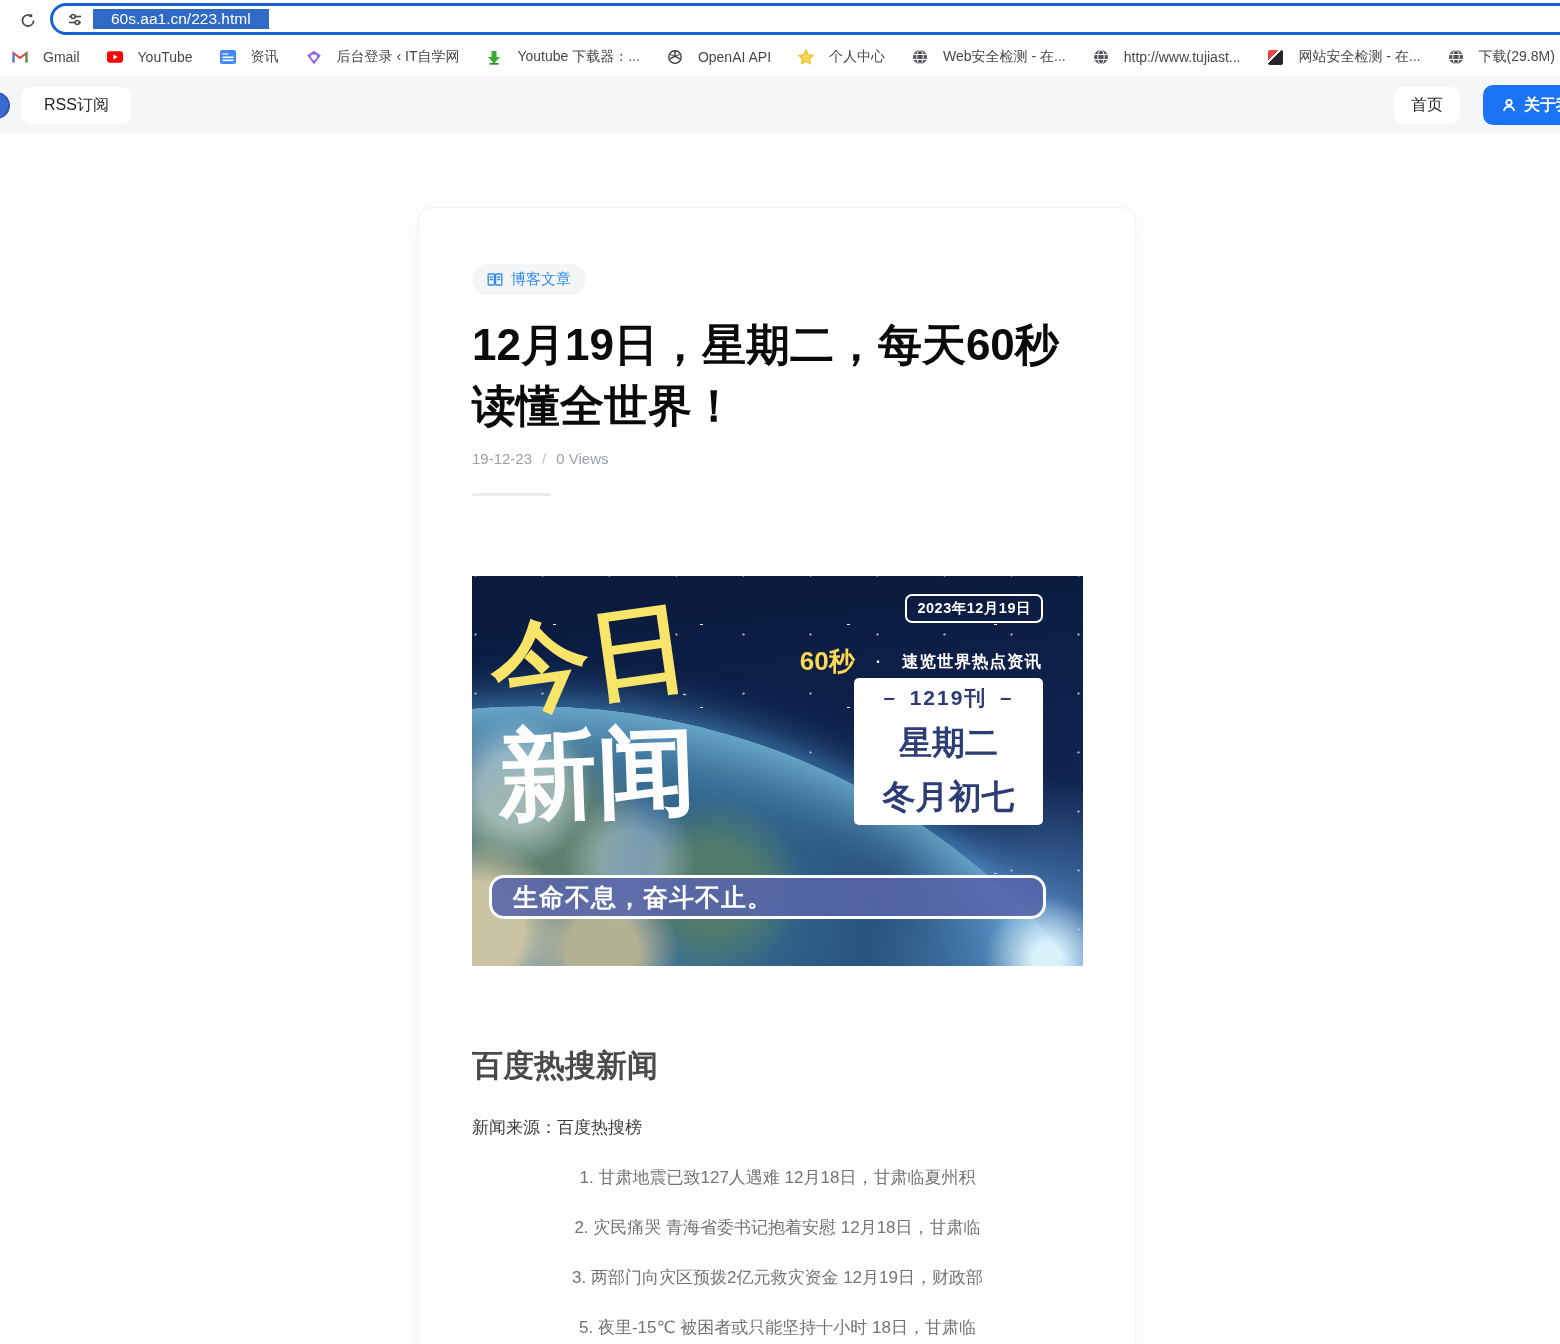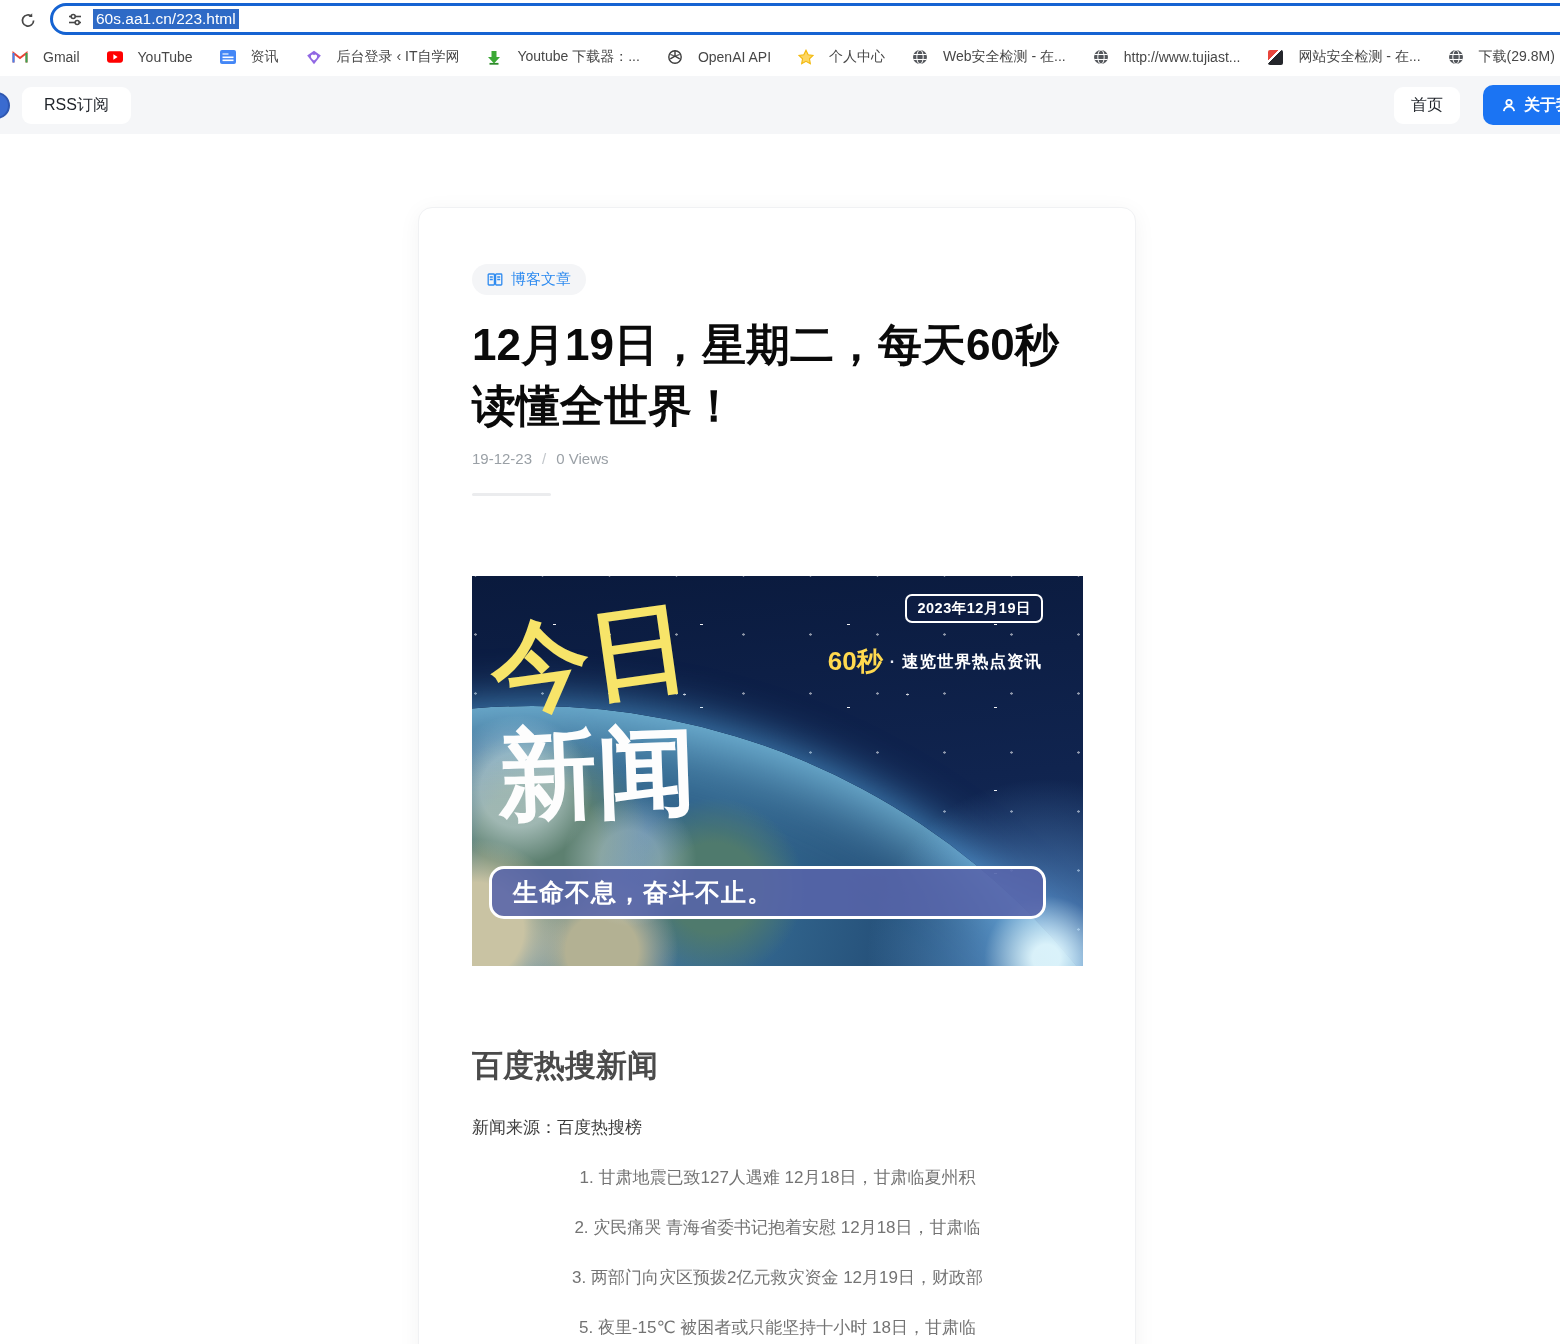--- a/index.html
+++ b/index.html
@@ -7,21 +7,21 @@
     font-family:"Liberation Sans","DejaVu Sans",sans-serif; }
   .page { position:relative; width:1560px; height:1344px; background:#fff; }
 
   
   .chrome-bar { position:absolute; top:0; left:0; width:1560px; height:38px; background:#fff; }
   .reload-btn { position:absolute; left:14px; top:6px; width:28px; height:28px; display:flex;
     align-items:center; justify-content:center; border-radius:50%; cursor:pointer; }
   .omnibox { position:absolute; left:50px; top:3px; width:1700px; height:32px; background:#fff;
     border:3px solid #1563d2; border-radius:17px; display:flex; align-items:center; padding:0 10px; }
   .omnibox .tune { margin:0 10px 0 4px; flex:0 0 auto; }
-  .url-sel { font-size:15.5px; color:#fff; background:#2e6ac6; padding:1px 3px; white-space:nowrap; }
+  .url-sel { font-size:15.5px; color:#fff; background:#2e6ac6; padding:1px 18px; white-space:nowrap; }
 
   
   .bm-bar { position:absolute; top:38px; left:0; width:1560px; height:38px; background:#fff;
     display:flex; align-items:center; padding-left:12px; gap:27px; overflow:hidden; }
   .bm { display:flex; align-items:center; gap:15px; flex:0 0 auto; cursor:pointer; }
   .bm .lbl { font-size:14px; color:#474747; white-space:nowrap; }
   .ic16 { width:16px; height:16px; display:inline-flex; align-items:center; justify-content:center; flex:0 0 auto; }
   .safety-sq { width:15px; height:15px; background:linear-gradient(135deg,#e8453c 0 34%,#ffffff 34% 44%,#24262b 44% 100%); border-radius:2px; }
 
   
@@ -64,33 +64,33 @@
       radial-gradient(circle at 55% 17.5%, #b3b193 0 2.6%, transparent 5.5%),
       radial-gradient(circle at 50.5% 9.5%, #5d8070 0 4%, transparent 7.5%),
       radial-gradient(circle at 63% 13%, #4f7a6d 0 3%, transparent 6%),
       radial-gradient(circle at 38% 25%, rgba(140,190,210,.35) 0 14%, transparent 30%),
       radial-gradient(circle at 58% 14%, #31648c 0 9%, #27537c 16%, #1c4066 26%, #132c4c 40%, #0e2140 60%);
     box-shadow:0 0 46px 4px rgba(100,195,255,.65), inset 0 26px 64px -6px rgba(150,225,255,.75); }
   .glint { position:absolute; inset:0;
     background:radial-gradient(circle at 94% 98%, rgba(225,248,255,.95) 0 2%, rgba(120,190,255,.45) 9%, transparent 26%); }
   .bn-date { position:absolute; top:18px; right:40px; border:2px solid #fff; border-radius:7px;
     background:rgba(14,30,68,.55); color:#fff; font-size:14.5px; font-weight:bold; padding:3px 10px; letter-spacing:.5px; }
-  .bn-sixty { position:absolute; top:68px; right:41px; display:flex; align-items:center; gap:7px; white-space:nowrap; }
+  .bn-sixty { position:absolute; top:68px; right:41px; display:flex; align-items:center; gap:21px; white-space:nowrap; }
   .bn-sixty .s60 { color:#ffd94f; font-size:26px; font-weight:900; }
   .bn-sixty .dot { color:#e8ecf5; font-size:16px; font-weight:bold; }
   .bn-sixty .tag { color:#fff; font-size:16.5px; font-weight:bold; letter-spacing:1px; }
   .bn-issue-card { position:absolute; left:382px; top:102px; width:189px; height:147px; background:#fff;
     border-radius:5px; display:flex; flex-direction:column; align-items:center; justify-content:center;
     gap:9px; color:#2c3c74; }
   .bn-issue-card .issue { font-size:21px; font-weight:900; letter-spacing:2px; }
   .bn-issue-card .week, .bn-issue-card .lunar { font-size:33px; font-weight:900; }
   .bn-big { position:absolute; left:26px; top:46px; line-height:1; }
   .bn-big .l1 { display:block; font-size:99px; font-weight:900; color:#f7e469; transform:rotate(-8deg); transform-origin:left bottom; }
   .bn-big .l2 { display:block; margin-top:2px; font-size:99px; font-weight:900; color:#fdfdfd; transform:rotate(-2deg); }
-  .bn-quote { position:absolute; left:17px; bottom:47px; width:557px; height:53px; border:3px solid #fff;
+  .bn-quote { position:absolute; left:17px; bottom:47px; width:557px; height:44px; border:3px solid #fff;
     border-radius:15px; background:rgba(88,100,170,.88); display:flex; align-items:center; padding-left:21px;
     color:#fff; font-size:25px; font-weight:bold; letter-spacing:1px; }
 
   
   .news-h { margin-top:79px; font-size:31px; font-weight:bold; color:#4a4a4a; }
   .news-src { margin-top:29px; font-size:17px; color:#3d3d3d; }
   .news-item { margin-top:27px; font-size:17px; color:#737373; white-space:nowrap; overflow:hidden;text-align:center; }
 
   svg { display:block; }
 </style>
@@ -294,20 +294,25 @@
         </div>
 
         <div class="bn-date">2023年12月19日</div>
 
         <div class="bn-sixty">
           <span class="s60">60秒</span>
           <span class="dot">·</span>
           <span class="tag">速览世界热点资讯</span>
         </div>
 
+        <div class="bn-issue-card">
+          <span class="issue">－ 1219刊 －</span>
+          <span class="week">星期二</span>
+          <span class="lunar">冬月初七</span>
+        </div>
 
         <div class="bn-quote">生命不息，奋斗不止。</div>
       </div>
 
       <h2 class="news-h">百度热搜新闻</h2>
       <p class="news-src">新闻来源：百度热搜榜</p>
 
       <p class="news-item">1. 甘肃地震已致127人遇难 12月18日，甘肃临夏州积</p>
       <p class="news-item">2. 灾民痛哭 青海省委书记抱着安慰 12月18日，甘肃临</p>
       <p class="news-item">3. 两部门向灾区预拨2亿元救灾资金 12月19日，财政部</p>

